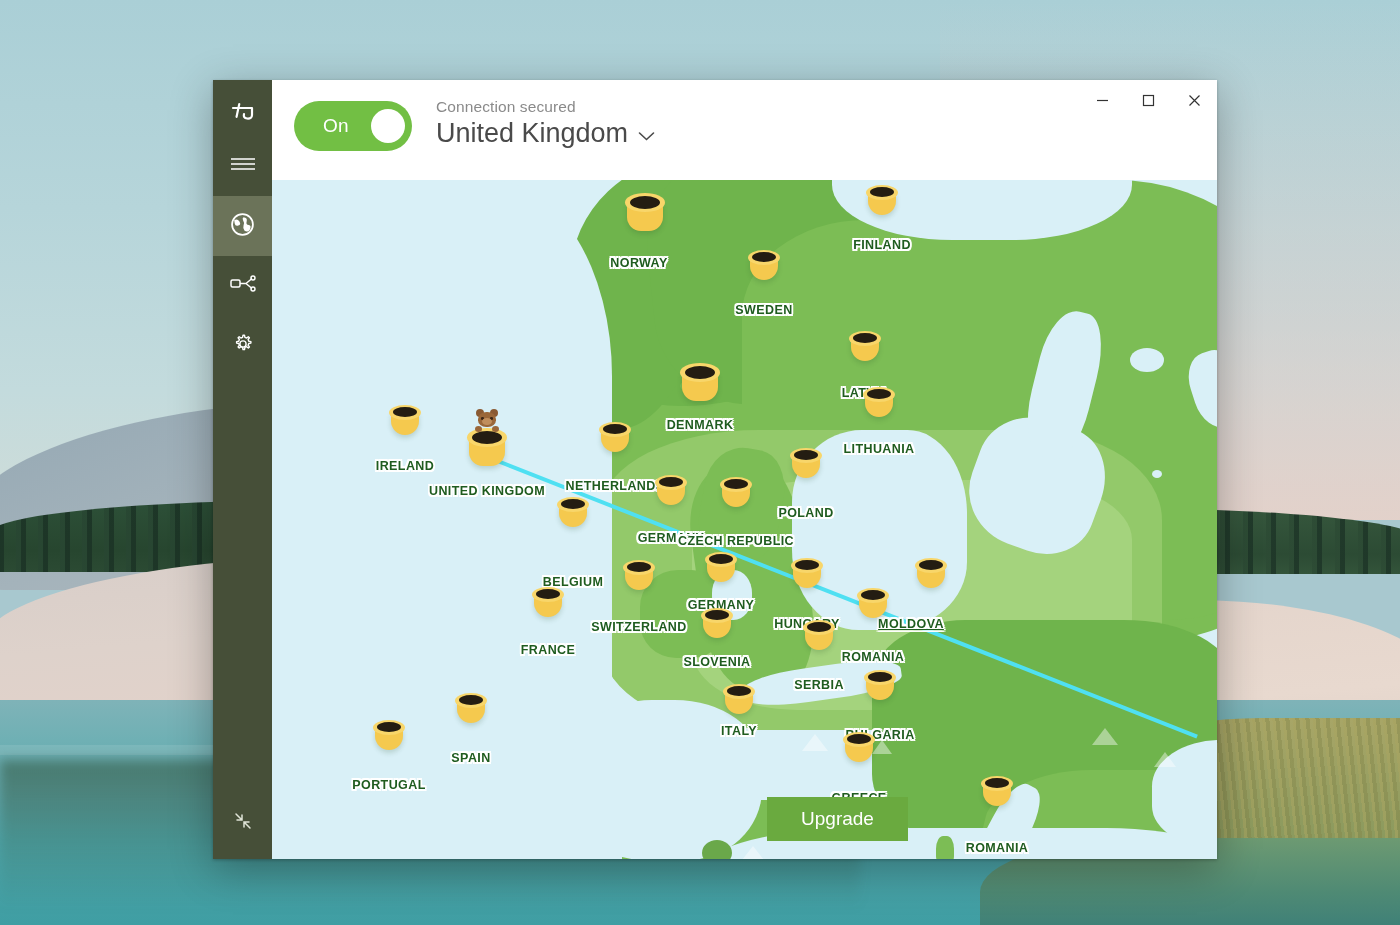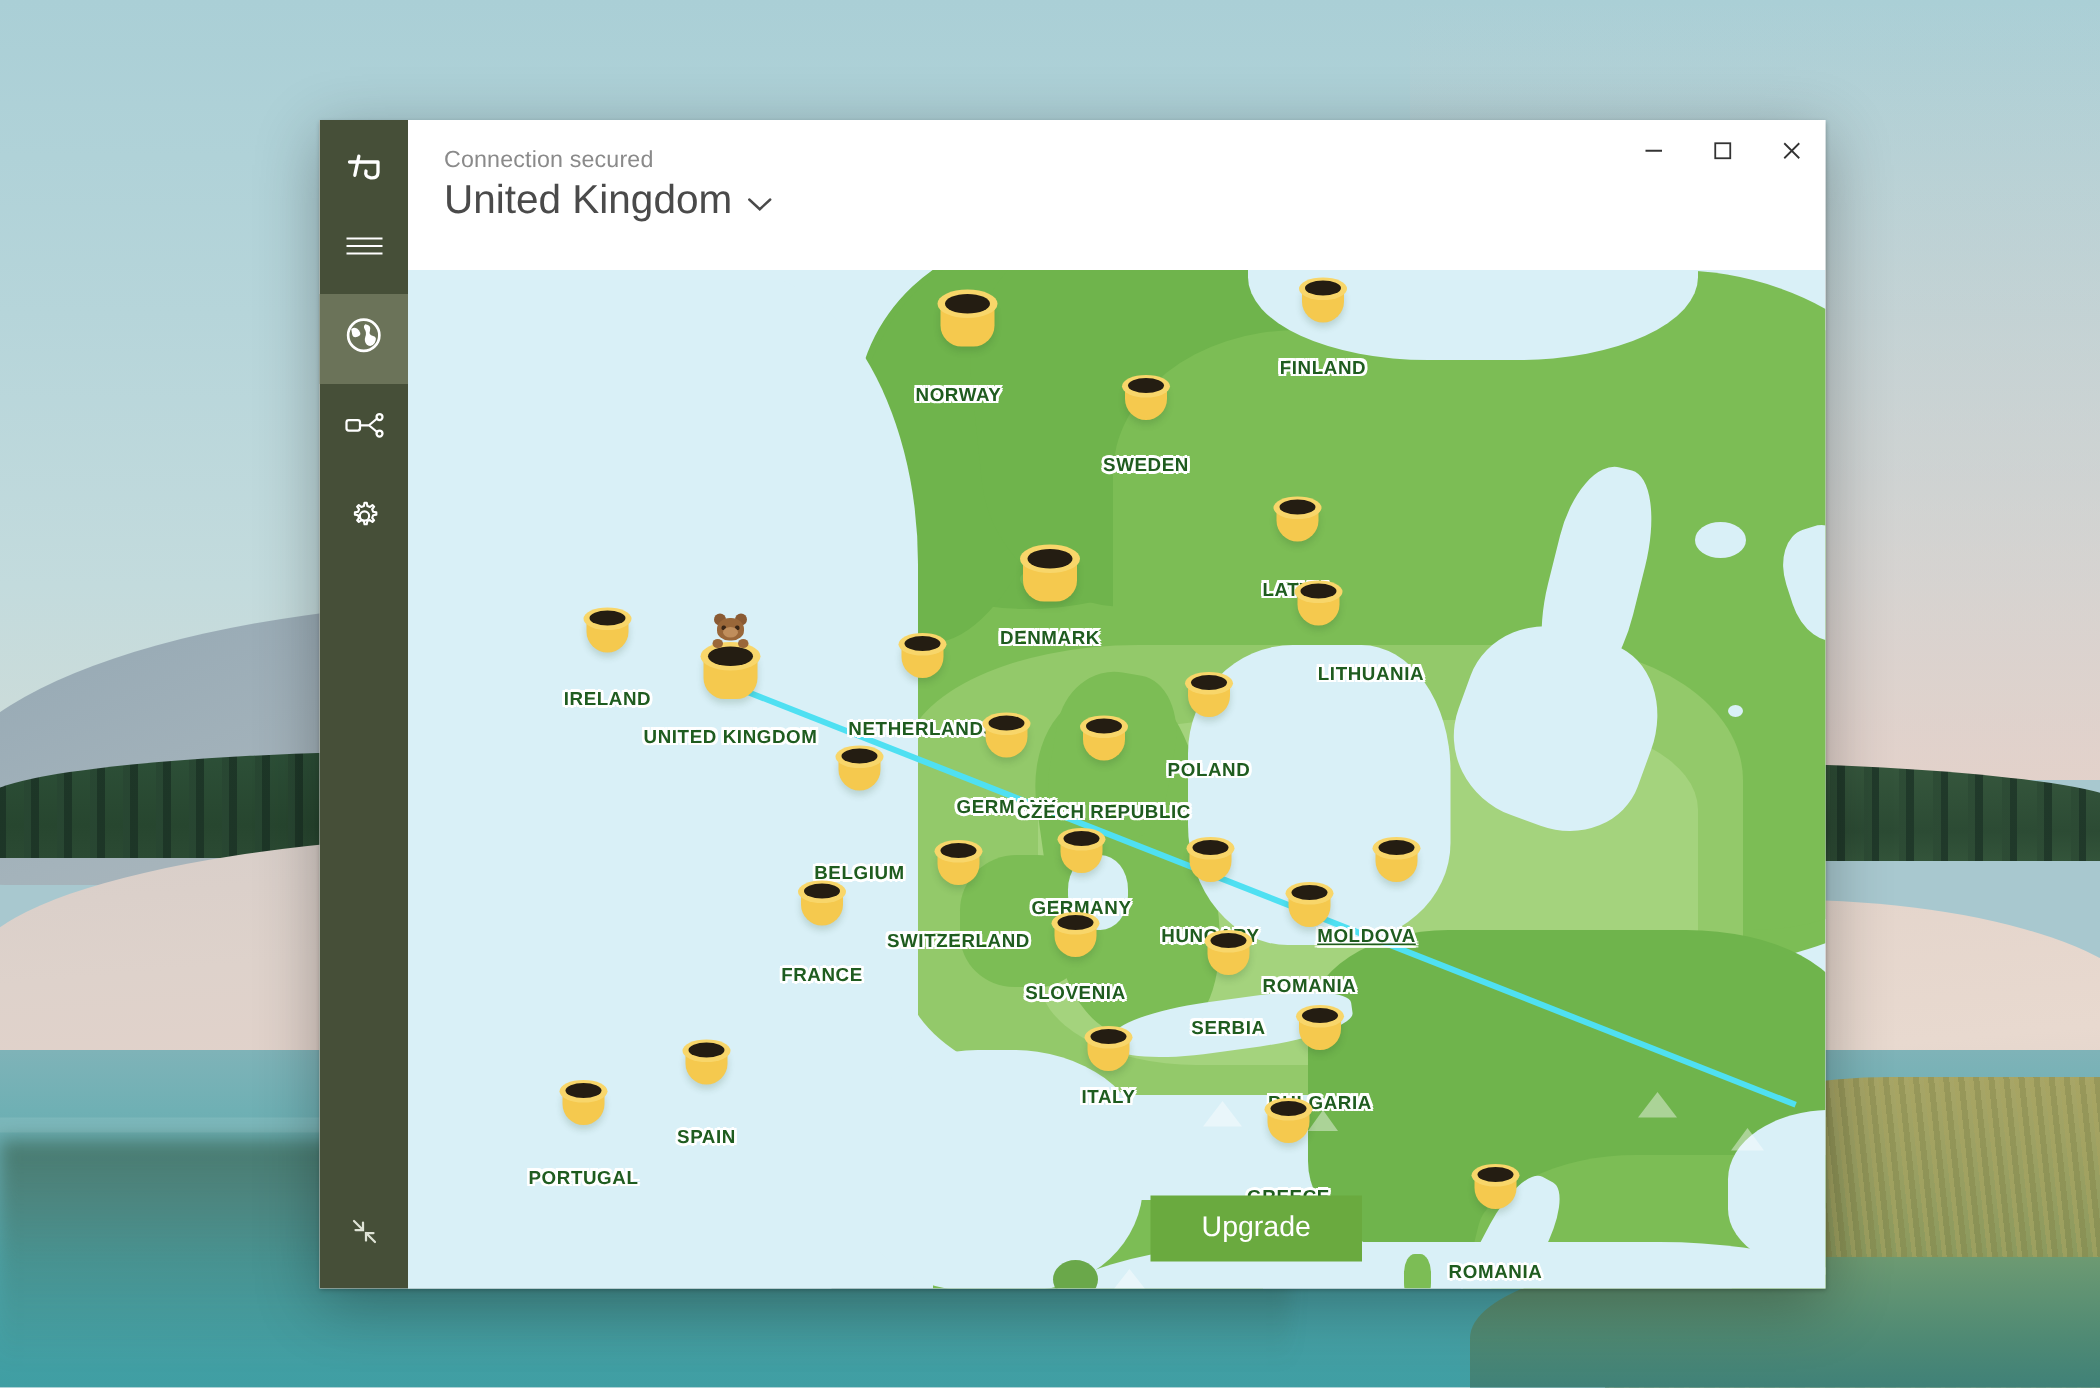--- a/index.html
+++ b/index.html
@@ -284,20 +284,24 @@
           <path d="M19 19 L13 13 M13 18 L13 13 L18 13" stroke="#dfe3d6" stroke-width="1.5" fill="none" stroke-linecap="round"></path>
         </svg>
       </span>
     </div>
   </div>
 
   <div id="content">
 
     <div id="titlebar">
 
+      <div class="toggle" style="background: rgb(114, 191, 68);">
+        <span class="toggle-label">On</span>
+        <span class="knob"></span>
+      </div>
 
       <div class="conn-block">
         <div class="conn-status">Connection secured</div>
         <div class="conn-country">
           <span>United Kingdom</span>
           <span>
             <svg width="17" height="11" viewBox="0 0 17 11">
                 <path d="M1.5 2 L8.5 8.5 L15.5 2" stroke="#4a4a4a" stroke-width="1.6" fill="none" stroke-linecap="round"></path>
               </svg>
           </span>
@@ -418,21 +422,21 @@
             <div class="body"></div>
             <div class="rim"></div>
             <div class="hole"></div>
           </div>
           <div class="label" style="left: 428px; top: 238px;">DENMARK</div>
           <div class="tunnel small" style="left: 591px; top: 205px;">
             <div class="body"></div>
             <div class="rim"></div>
             <div class="hole"></div>
           </div>
-          <div class="label" style="left: 642px; top: 262px;">LITHUANIA</div>
+          <div class="label" style="left: 607px; top: 262px;">LITHUANIA</div>
           <div class="tunnel small" style="left: 117px; top: 223px;">
             <div class="body"></div>
             <div class="rim"></div>
             <div class="hole"></div>
           </div>
           <div class="label" style="left: 133px; top: 279px;">IRELAND</div>
           <div class="tunnel" style="left: 195px; top: 246px;">
             <div class="bear">
               <div class="ear l"></div>
               <div class="ear r"></div>

